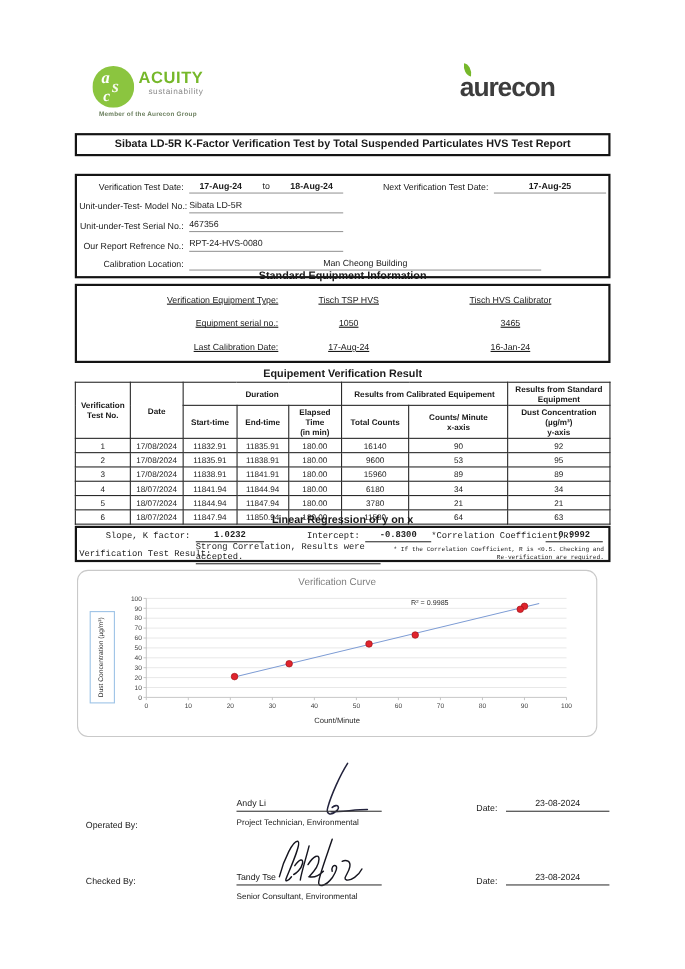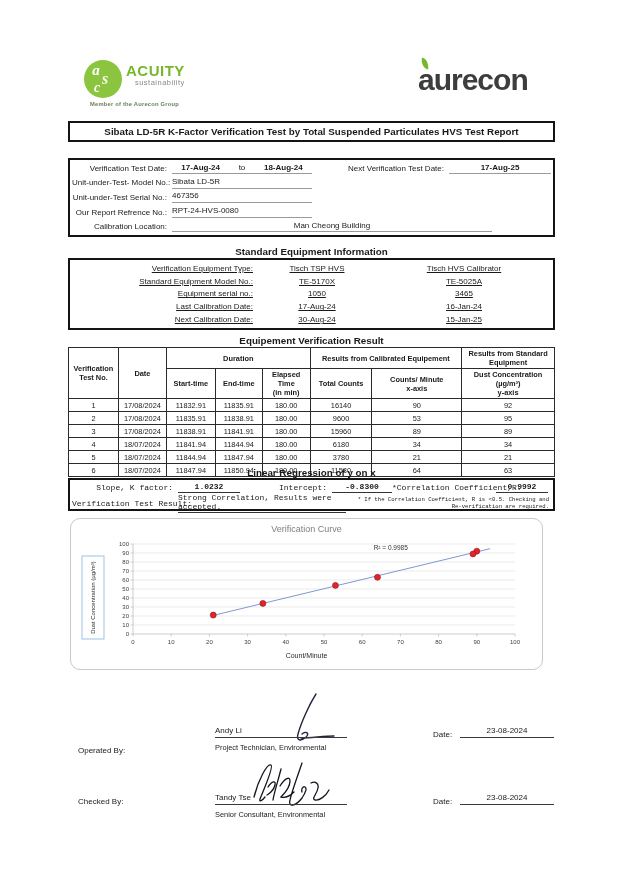--- a/index.html
+++ b/index.html
@@ -9,21 +9,21 @@
 
   
   .acuity { position:absolute; left:84px; top:60px; width:150px; }
   .acuity-top { display:flex; align-items:flex-start; }
   .acuity-mono { width:38px; height:38px; flex:0 0 38px; }
   .acuity-words { margin-left:4px; margin-top:4px; }
   .acuity-name { font-size:15px; font-weight:bold; color:#76b82a; letter-spacing:0.5px; line-height:14px; }
   .acuity-sub { font-size:7.5px; color:#8a8a8a; text-align:right; letter-spacing:0.5px; }
   .acuity-tag { font-size:5.8px; font-weight:bold; color:#6b7f5e; margin-top:3px; margin-left:6px; letter-spacing:0.2px; }
   .aurecon { position:absolute; left:418px; top:66px; }
-  .aurecon-word { font-size:30px; font-weight:bold; color:#3d3d3d; letter-spacing:-1px; line-height:28px; position:relative; }
+  .aurecon-word { font-size:24px; font-weight:bold; color:#3d3d3d; letter-spacing:-1px; line-height:28px; position:relative; }
   .aurecon-leaf { position:absolute; left:3px; top:-8px; width:8px; height:11px; background:#76b82a;
                   border-radius:0 100% 0 100%; transform:rotate(8deg); }
 
   
   .title-bar { position:absolute; left:68px; top:121px; width:487px; height:21px; border:2px solid #141414;
                display:flex; align-items:center; justify-content:center; font-weight:bold; font-size:9.8px; }
   .sec-head { position:absolute; left:68px; width:487px; text-align:center; font-weight:bold; font-size:9.8px; }
 
   
   .box { position:absolute; left:68px; width:487px; border:2px solid #141414; background:#fff;
@@ -98,21 +98,21 @@
     <div class="acuity-tag">Member of the Aurecon Group</div>
   </div>
 
   <div class="aurecon">
     <div class="aurecon-word">aurecon</div>
     <span class="aurecon-leaf"></span>
   </div>
 
   <div class="title-bar">Sibata LD-5R K-Factor Verification Test by Total Suspended Particulates HVS Test Report</div>
 
-  <div class="box" style="top:158px; height:79px">
+  <div class="box" style="top:158px; height:95px">
     <div class="irow">
       <div class="ilabel">Verification Test Date:</div>
       <div class="ival-dates u">
         <span class="b">17-Aug-24</span>
         <span>to</span>
         <span class="b">18-Aug-24</span>
       </div>
       <div class="nlabel">Next Verification Test Date:</div>
       <div class="nval u">17-Aug-25</div>
     </div>
@@ -135,38 +135,28 @@
   </div>
 
   <div class="sec-head" style="top:246px">Standard Equipment Information</div>
   <div class="box" style="top:258px; height:72px">
     <div class="srow">
       <div class="slabel">Verification Equipment Type:</div>
       <div class="scol1">Tisch TSP HVS</div>
       <div class="scol2">Tisch HVS Calibrator</div>
     </div>
     <div class="srow">
-      <div class="slabel">Standard Equipment Model No.:</div>
-      <div class="scol1">TE-5170X</div>
-      <div class="scol2">TE-5025A</div>
-    </div>
-    <div class="srow">
       <div class="slabel">Equipment serial no.:</div>
       <div class="scol1">1050</div>
       <div class="scol2">3465</div>
     </div>
     <div class="srow">
       <div class="slabel">Last Calibration Date:</div>
       <div class="scol1">17-Aug-24</div>
       <div class="scol2">16-Jan-24</div>
-    </div>
-    <div class="srow">
-      <div class="slabel">Next Calibration Date:</div>
-      <div class="scol1">30-Aug-24</div>
-      <div class="scol2">15-Jan-25</div>
     </div>
   </div>
 
   <div class="sec-head" style="top:335px">Equipement Verification Result</div>
   <table class="rtable">
     <colgroup>
       <col style="width:50px">
         <col style="width:48px">
         <col style="width:49px">
         <col style="width:47px">

